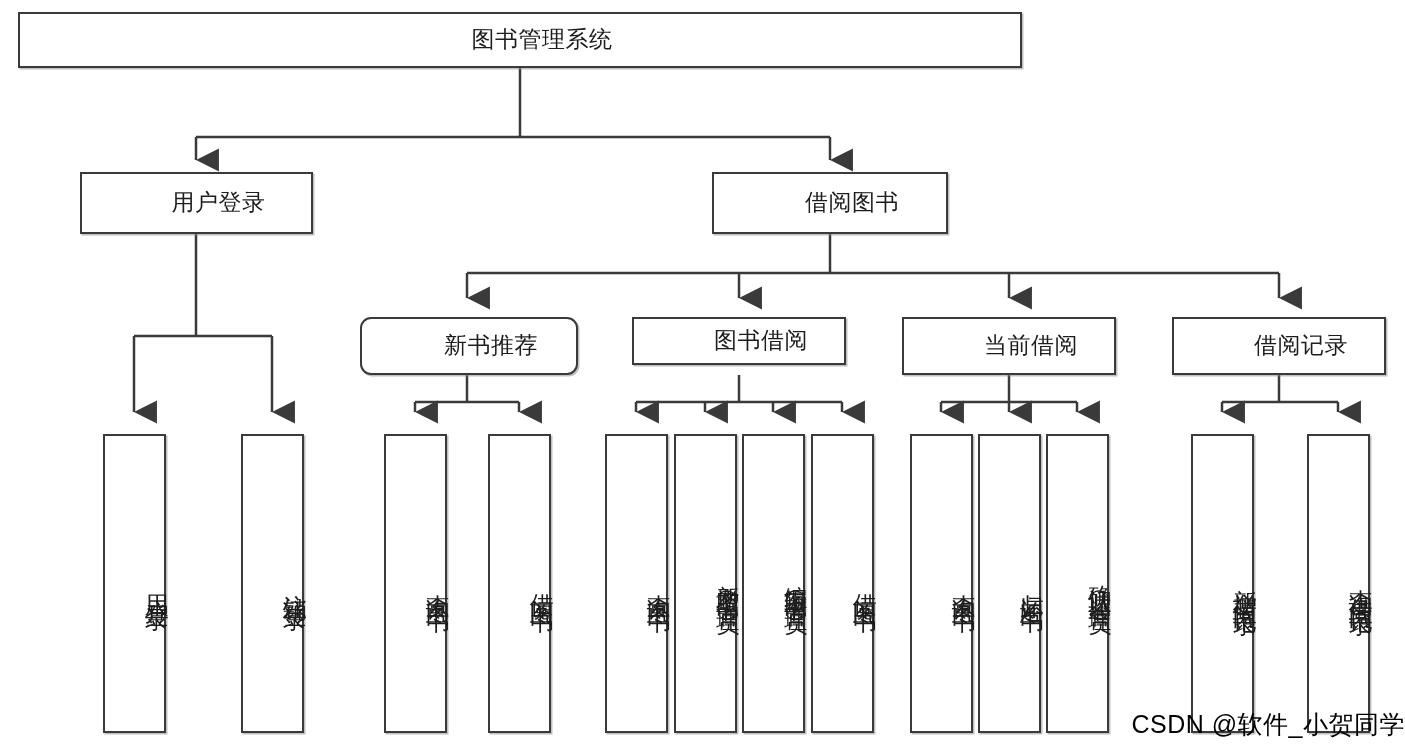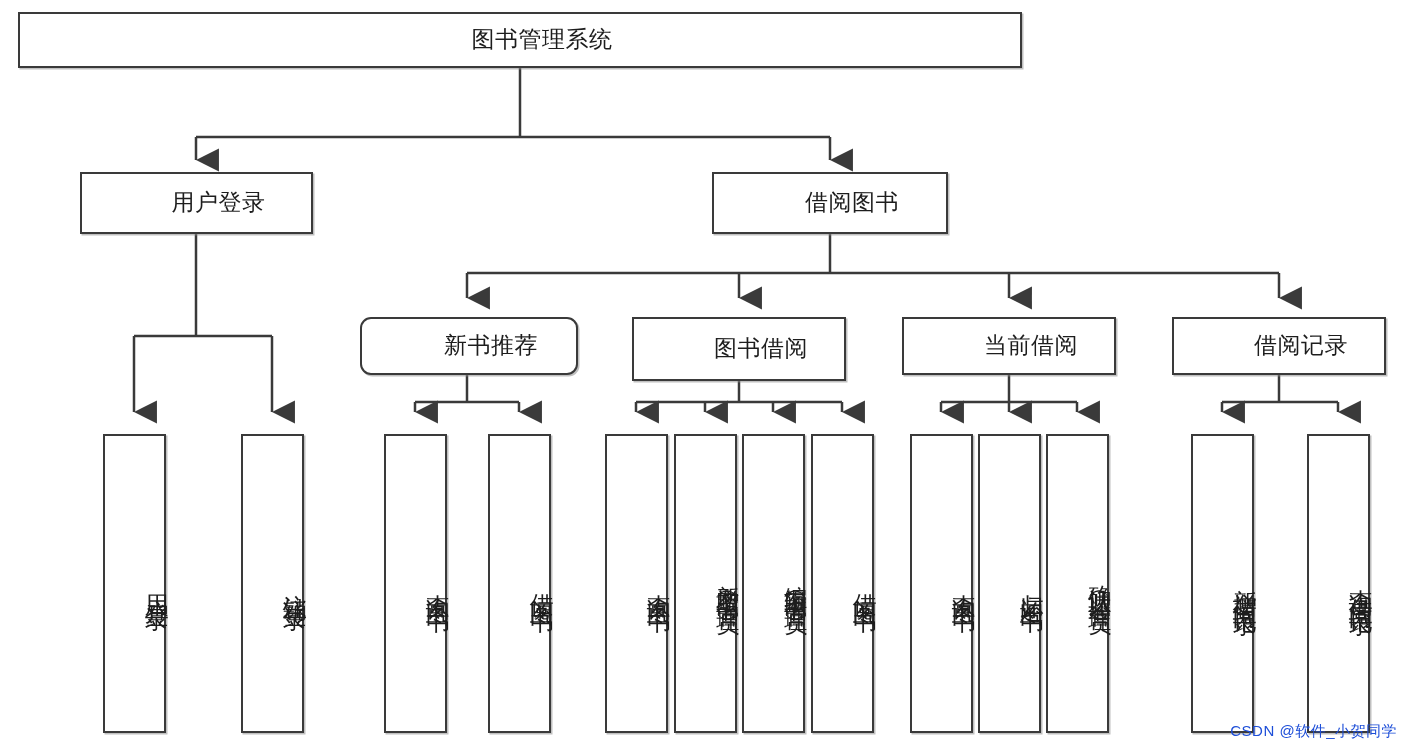--- a/index.html
+++ b/index.html
@@ -55,24 +55,24 @@
   #edge-layer {
     position: absolute;
     left: 0;
     top: 0;
     width: 1405px;
     height: 747px;
     pointer-events: none;
   }
   .watermark {
     position: absolute;
-    right: 8px;
+    right: 0;
     bottom: 6px;
-    color: #1d4ed8;
-    font-size: 15px;
+    color: #000000;
+    font-size: 25px;
     letter-spacing: 0.5px;
     white-space: nowrap;
   }
 </style>
 </head>
 <body>
 
 <div id="diagram-root">
 
   <svg id="edge-layer" viewBox="0 0 1405 747" width="1405" height="747" xmlns="http://www.w3.org/2000/svg">
@@ -134,21 +134,21 @@
   </div>
 
   <div class="node-box" style="left:712px; top:172px; width:236px; height:62px;">
     <span class="node-label">借阅图书</span>
   </div>
 
   <div class="node-box" style="left:360px; top:317px; width:218px; height:58px;border-radius:11px;">
     <span class="node-label">新书推荐</span>
   </div>
 
-  <div class="node-box" style="left:632px; top:317px; width:214px; height:64px;">
+  <div class="node-box" style="left:632px; top:317px; width:214px; height:48px;">
     <span class="node-label">图书借阅</span>
   </div>
 
   <div class="node-box" style="left:902px; top:317px; width:214px; height:58px;text-align:center;">
     <span class="node-label">当前借阅</span>
   </div>
 
   <div class="node-box" style="left:1172px; top:317px; width:214px; height:58px;">
     <span class="node-label">借阅记录</span>
   </div>

